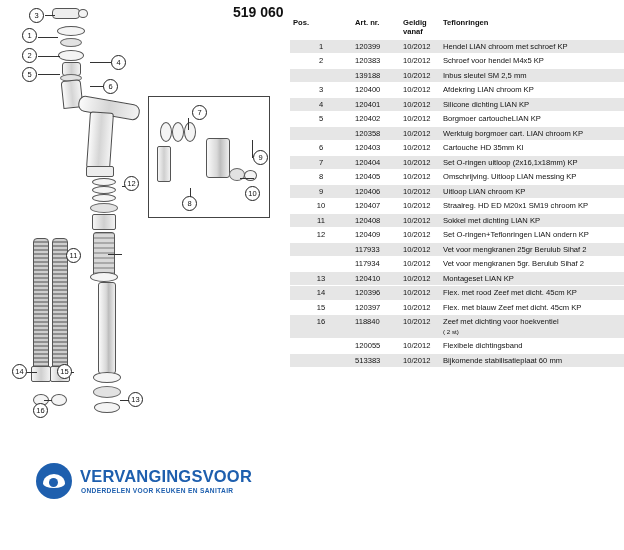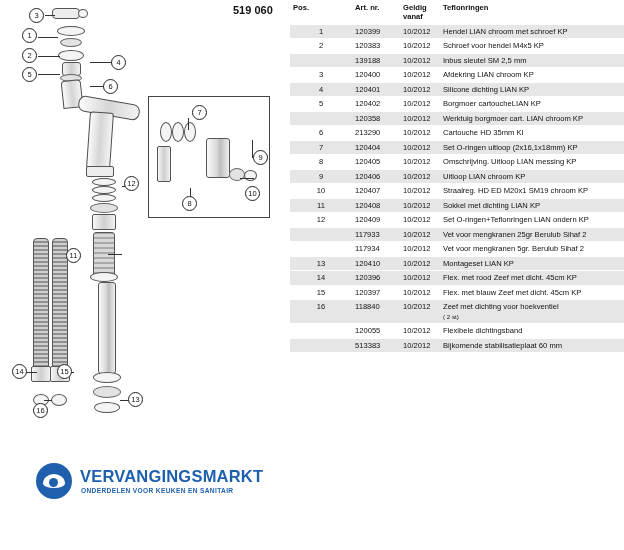--- a/index.html
+++ b/index.html
@@ -9,21 +9,21 @@
     font-family:"Liberation Sans", sans-serif;
     font-size:8px;
     color:#111111;
     overflow:hidden;
     position:relative;
   }
   .page{position:relative;width:624px;height:550px;}
 
   
   .diagram{position:absolute;left:0;top:0;width:290px;height:550px;}
-  .partno{position:absolute;left:233px;top:4px;font-size:11px;font-weight:bold;color:#111;}
+  .partno{position:absolute;left:233px;top:4px;font-size:14px;font-weight:bold;color:#111;}
 
   .callout{
     position:absolute;width:15px;height:15px;border-radius:50%;
     border:1px solid #222;background:#fff;
     font-size:7.5px;line-height:13px;text-align:center;color:#111;
     box-sizing:border-box;
   }
   .lline{position:absolute;background:#333;}
   .box{position:absolute;border:1px solid #444;background:transparent;}
 
@@ -56,21 +56,21 @@
   }
   .logo-t1{position:absolute;left:44px;top:4px;font-size:16.5px;font-weight:bold;color:#1e5fae;letter-spacing:.2px;}
   .logo-t2{position:absolute;left:45px;top:24px;font-size:6.6px;font-weight:bold;color:#1e5fae;letter-spacing:.35px;}
 
   
   .tbl{position:absolute;left:290px;top:0;width:334px;border-collapse:collapse;font-size:7.6px;}
   .tbl td,.tbl th{
     border-bottom:1px solid #ffffff;
     padding:2px 3px;vertical-align:top;line-height:1.25;
   }
-  .tbl th{font-weight:bold;text-align:left;background:#ffffff;padding-top:3px;}
+  .tbl th{font-weight:bold;text-align:left;background:#ffffff;padding-top:18px;}
   .c-pos{width:56px;text-align:center;}
   .c-art{width:42px;text-align:left;}
   .c-gel{width:34px;text-align:left;}
   .c-oms{width:auto;text-align:left;}
   tr.shade td{background:#e6e6e6;}
   tr.plain td{background:#ffffff;}
   .sub{font-size:6.2px;}
 </style>
 </head>
 <body>
@@ -153,21 +153,21 @@
     <div class="callout" style="left:182px;top:196px;">8</div>
     <div class="callout" style="left:245px;top:186px;">10</div>
     <div class="callout" style="left:66px;top:248px;">11</div>
     <div class="callout" style="left:12px;top:364px;">14</div>
     <div class="callout" style="left:57px;top:364px;">15</div>
     <div class="callout" style="left:33px;top:403px;">16</div>
     <div class="callout" style="left:128px;top:392px;">13</div>
 
     <div class="logo">
       <div class="logo-mark"></div>
-      <div class="logo-t1"><span>VERVANGINGS</span><span>MARKT</span></div>
+      <div class="logo-t1"><span>VERVANGINGS</span><span>VOOR</span></div>
       <div class="logo-t2">ONDERDELEN VOOR KEUKEN EN SANITAIR</div>
     </div>
   </div>
 
   <table class="tbl">
     <thead>
       <tr>
         <th class="c-pos">Pos.</th>
         <th class="c-art">Art. nr.</th>
         <th class="c-gel">Geldig vanaf</th>
@@ -212,21 +212,21 @@
           <td class="c-oms">Borgmoer cartoucheLIAN KP</td>
         </tr>
         <tr class="shade">
           <td class="c-pos"></td>
           <td class="c-art">120358</td>
           <td class="c-gel">10/2012</td>
           <td class="c-oms">Werktuig borgmoer cart. LIAN chroom KP</td>
         </tr>
         <tr class="plain">
           <td class="c-pos">6</td>
-          <td class="c-art">213290</td>
+          <td class="c-art">120403</td>
           <td class="c-gel">10/2012</td>
           <td class="c-oms">Cartouche HD 35mm KI</td>
         </tr>
         <tr class="shade">
           <td class="c-pos">7</td>
           <td class="c-art">120404</td>
           <td class="c-gel">10/2012</td>
           <td class="c-oms">Set O-ringen uitloop (2x16,1x18mm) KP</td>
         </tr>
         <tr class="plain">

